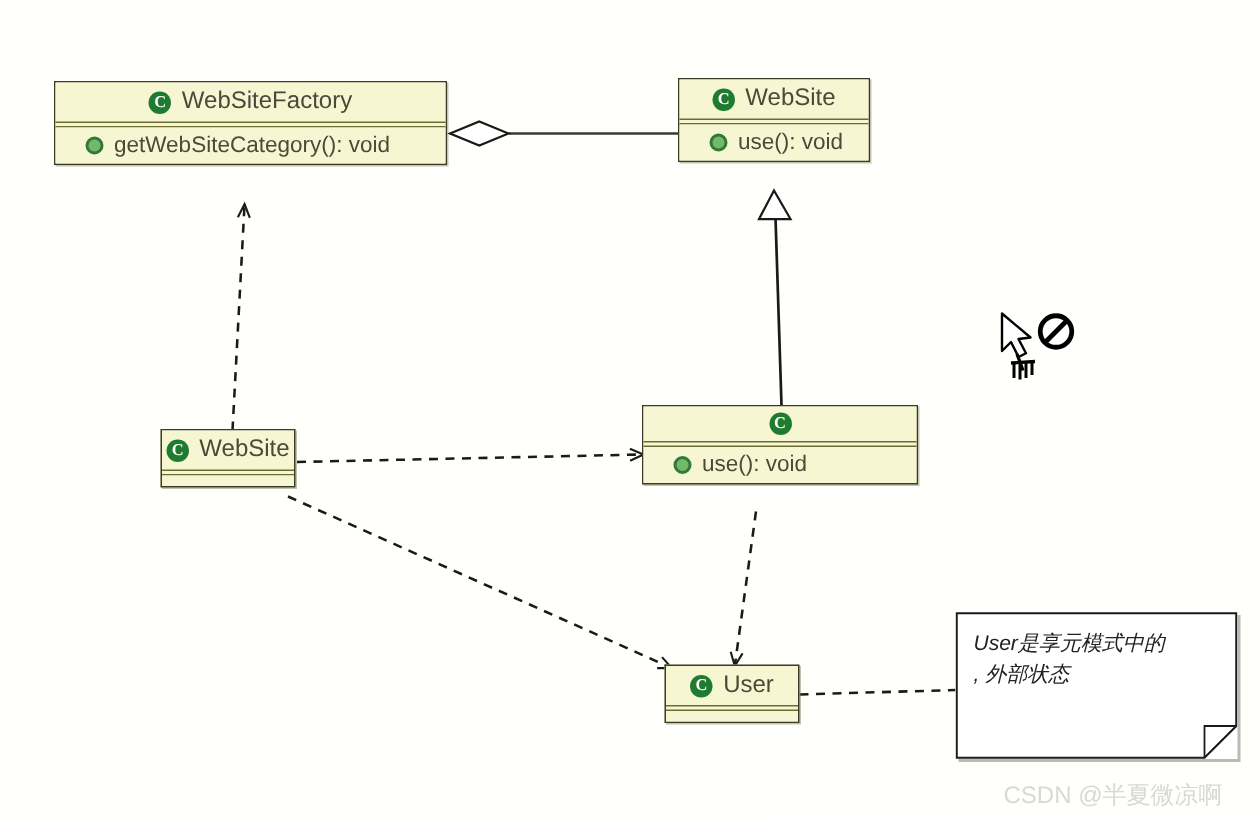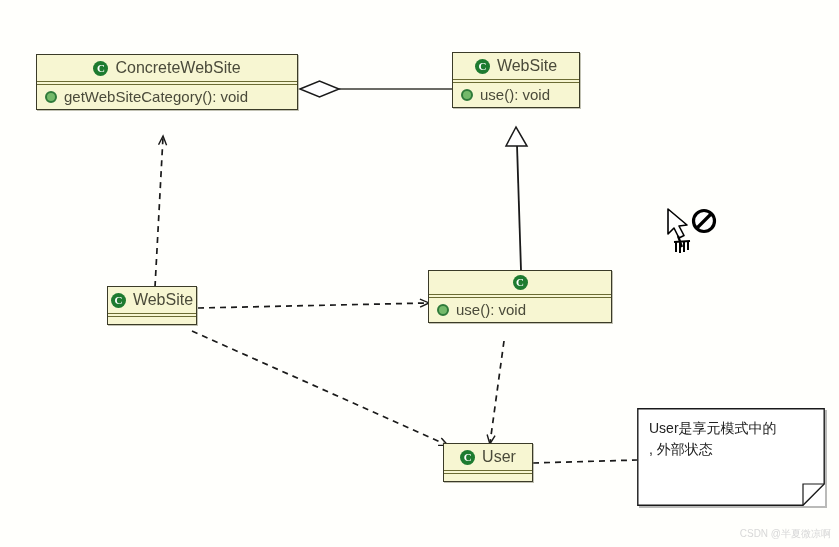--- a/index.html
+++ b/index.html
@@ -40,21 +40,21 @@
   }
   .uml-sep {
     height: 4px;
     border-top: 1px solid #6b6b33;
     border-bottom: 1px solid #6b6b33;
     background: #f7f6d2;
     box-sizing: border-box;
   }
   .uml-body {
     background: #f7f6d2;
-    padding: 3px 8px 4px 8px;
+    padding: 3px 8px 4px 20px;
   }
   .uml-body.empty {
     padding: 0;
     height: 7px;
   }
   .uml-title {
     font-size: 16px;
     color: #4a4a3a;
     white-space: nowrap;
   }
@@ -106,23 +106,23 @@
     right: 14px;
     font-size: 14px;
     color: #222222;
     line-height: 1.5;
     white-space: pre-line;
   }
 
   
   .watermark {
     position: absolute;
-    right: 8px;
+    right: 24px;
     bottom: 6px;
-    font-size: 10px;
+    font-size: 16px;
     color: #d8d8d8;
     white-space: nowrap;
   }
 
   
   .cursor-layer {
     position: absolute;
     pointer-events: none;
   }
 </style>
@@ -165,21 +165,21 @@
     </g>
 
     <g>
       <line x1="533" y1="463" x2="637" y2="460" stroke="#1a1a1a" stroke-width="1.7" stroke-dasharray="6,5"></line>
     </g>
   </svg>
 
   <div class="uml-node" style="left:36px; top:54px; width:262px;">
     <div class="uml-header">
       <span class="icon-class">C</span>
-      <span class="uml-title">ConcreteWebSite</span>
+      <span class="uml-title">WebSiteFactory</span>
     </div>
     <div class="uml-sep"></div>
     <div class="uml-body">
       <div class="uml-member">
         <span class="icon-method"></span>
         <span>getWebSiteCategory(): void</span>
       </div>
     </div>
   </div>
 
@@ -221,21 +221,21 @@
 
   <div class="uml-node" style="left:443px; top:443px; width:90px;">
     <div class="uml-header">
       <span class="icon-class">C</span>
       <span class="uml-title">User</span>
     </div>
     <div class="uml-sep"></div>
     <div class="uml-body empty"></div>
   </div>
 
-  <div class="uml-note" style="left:637px; top:408px; width:188px; height:98px;">
+  <div class="uml-note" style="left:637px; top:408px; width:188px; height:98px;font-style:italic;">
     <svg width="188" height="98" viewBox="0 0 188 98" xmlns="http://www.w3.org/2000/svg">
       <path d="M0.8,0.8 L187.2,0.8 L187.2,76 L166,97.2 L0.8,97.2 Z" fill="#ffffff" stroke="#1a1a1a" stroke-width="1.4"></path>
       <path d="M187.2,76 L166,76 L166,97.2" fill="none" stroke="#1a1a1a" stroke-width="1.2"></path>
     </svg>
     <div class="uml-note-text">User是享元模式中的
 , 外部状态</div>
   </div>
 
   <div class="cursor-layer" style="left:663px; top:206px;">
     <svg width="58" height="50" viewBox="0 0 58 50" xmlns="http://www.w3.org/2000/svg">

